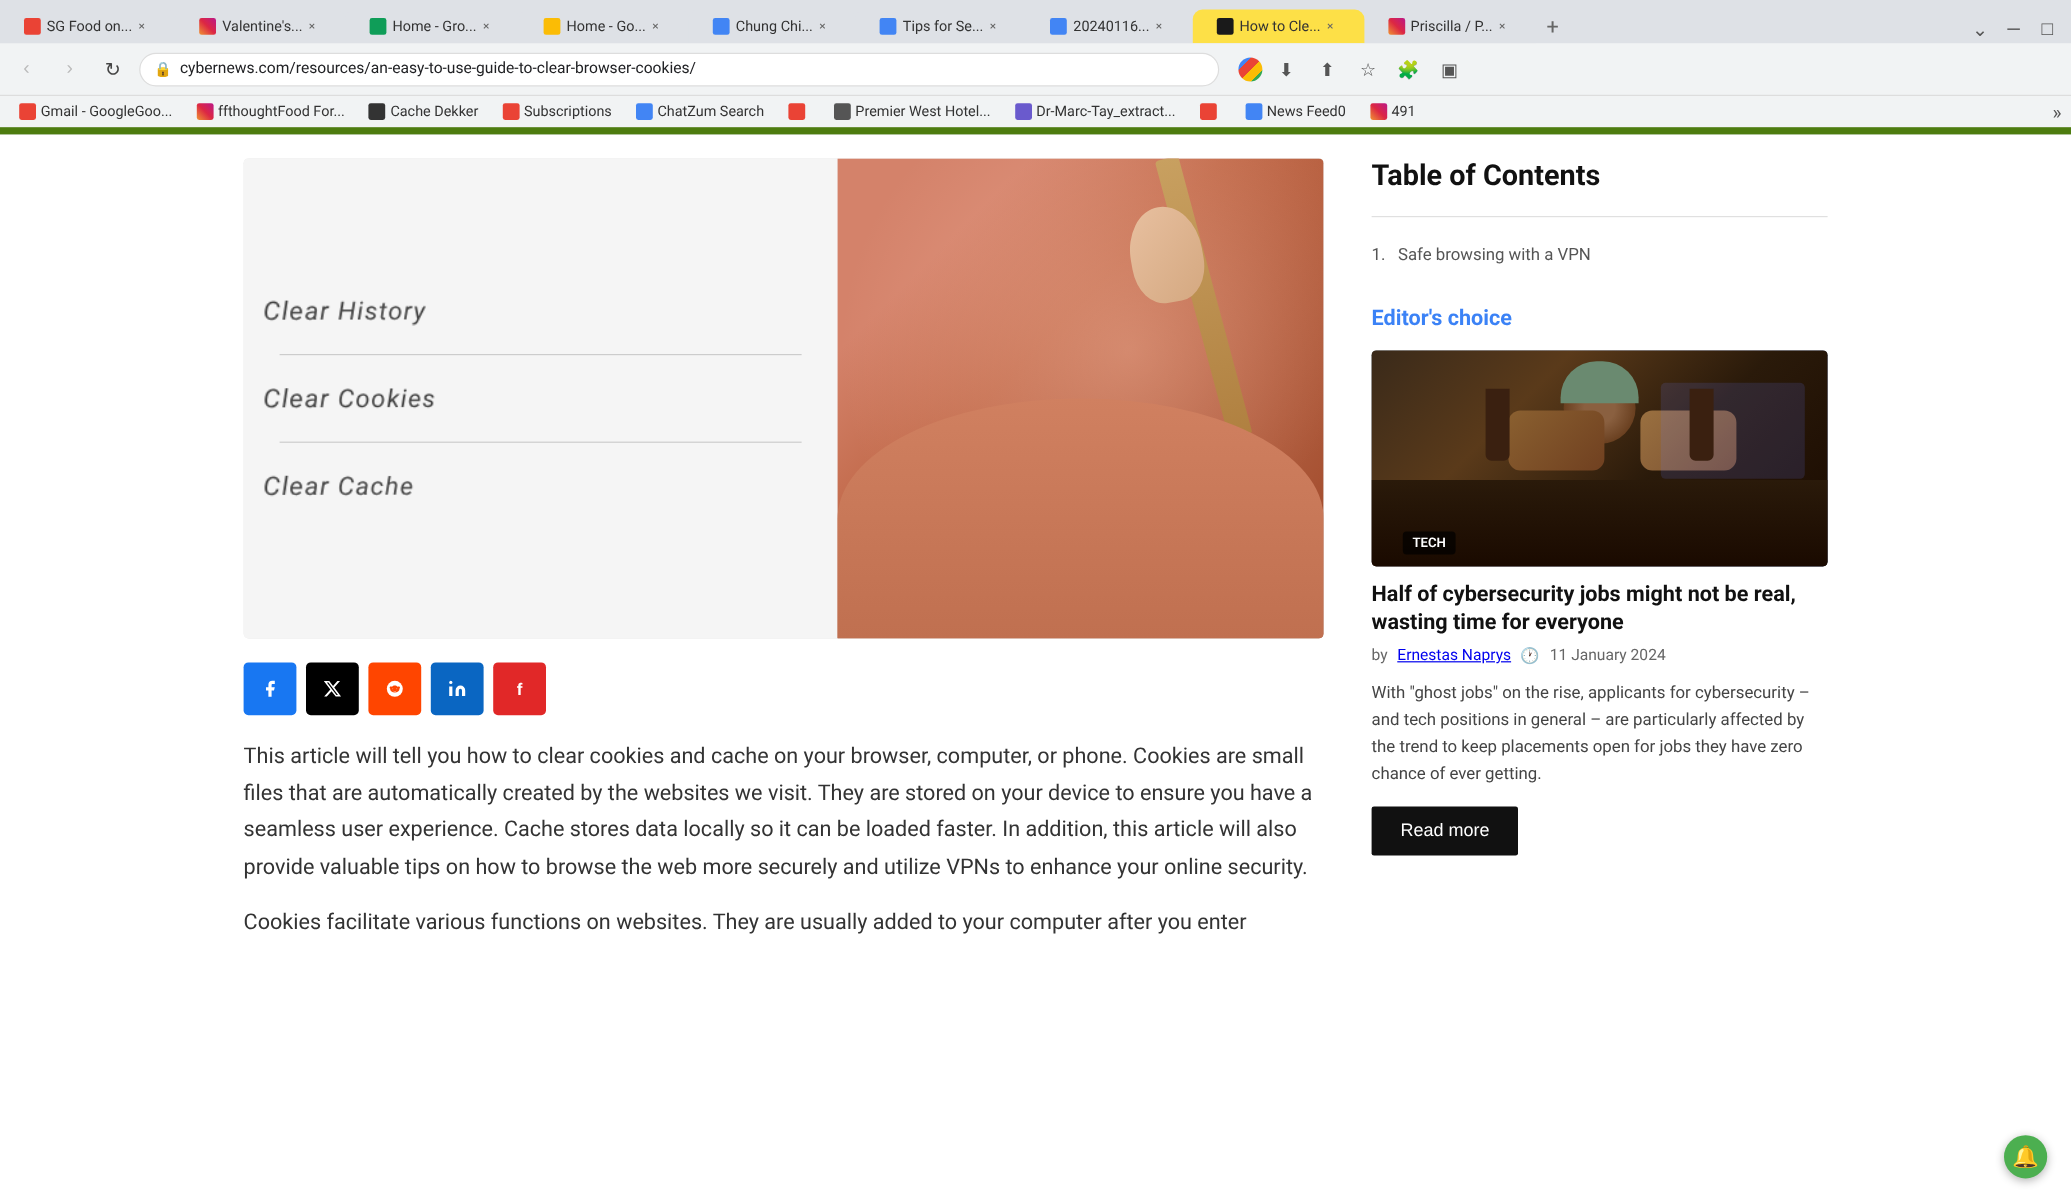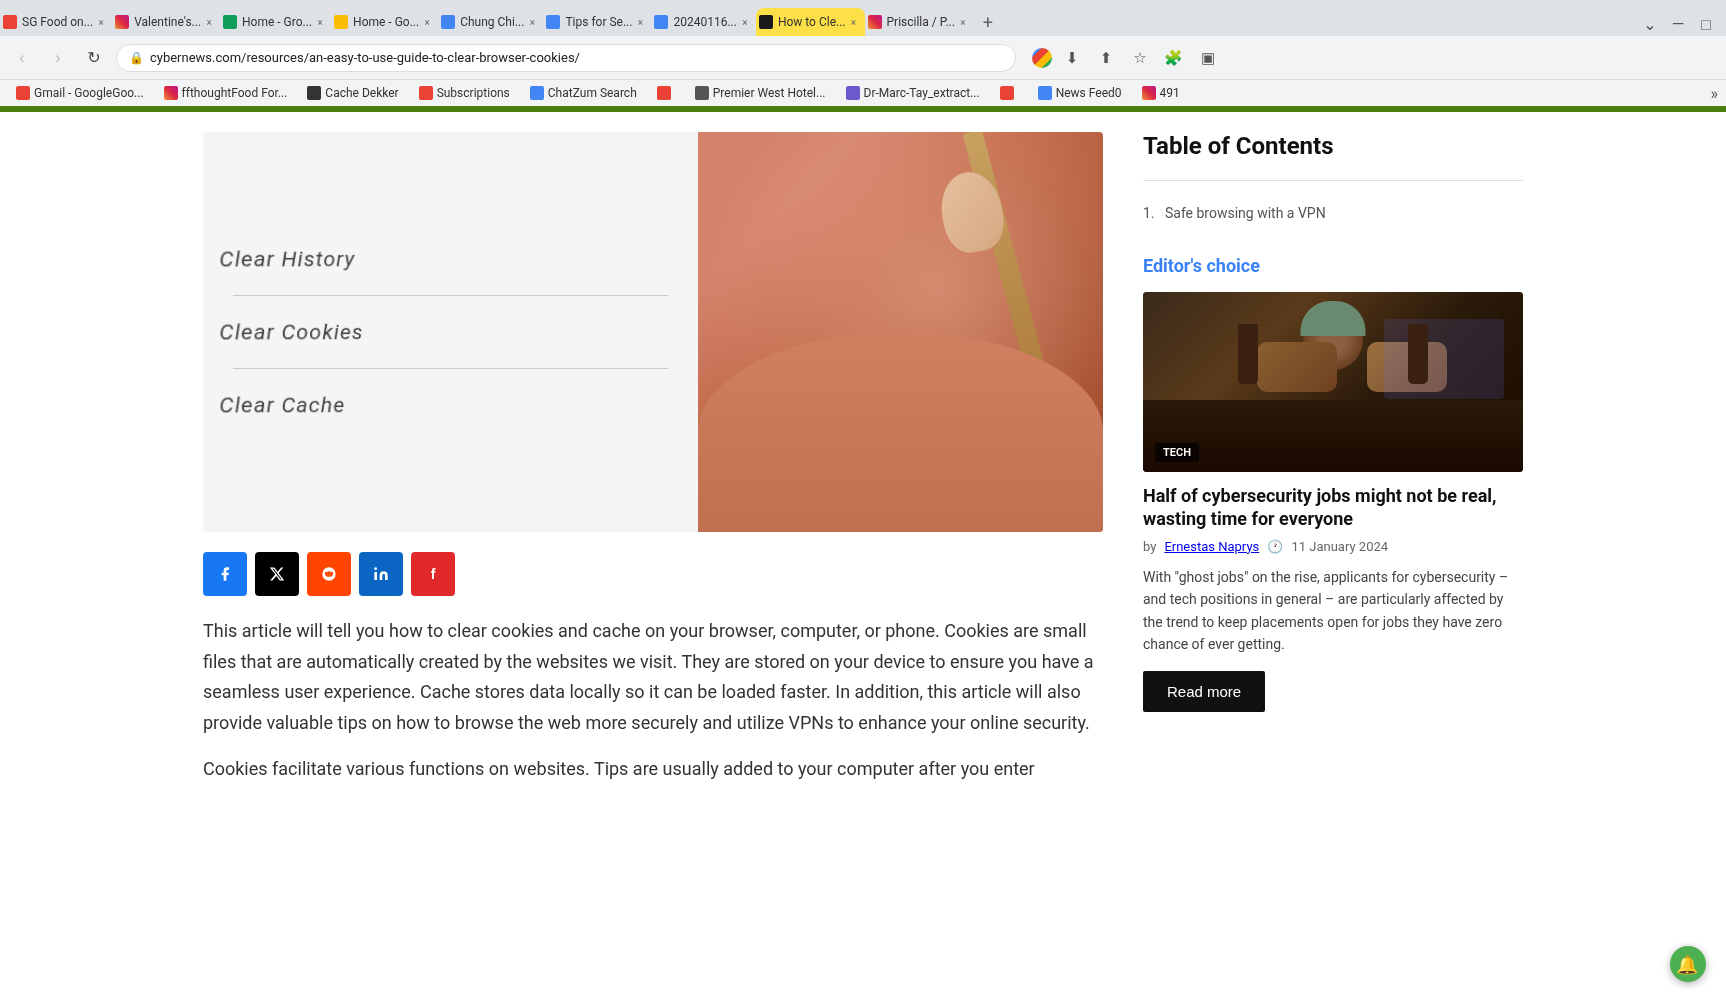--- a/index.html
+++ b/index.html
@@ -1,21 +1,21 @@
 <!DOCTYPE html>
 <html><head>
   <meta charset="utf-8">
   <style>
     * { margin: 0; padding: 0; box-sizing: border-box; }
     body { font-family: -apple-system, BlinkMacSystemFont, 'Segoe UI', Roboto, sans-serif; background: #fff; font-size: 14px; }
 
     
     .browser-chrome { background: #dee1e6; }
     .tab-bar { display: flex; align-items: flex-end; padding: 8px 0 0 0; background: #dee1e6; height: 36px; overflow: hidden; }
-    .tab { display: flex; align-items: center; padding: 0 3px; height: 28px; background: #dee1e6; border-radius: 8px 8px 0 0; min-width: 80px; max-width: 160px; font-size: 12px; color: #333; cursor: pointer; position: relative; white-space: nowrap; overflow: hidden; text-overflow: ellipsis; }
+    .tab { display: flex; align-items: center; padding: 0 20px; height: 28px; background: #dee1e6; border-radius: 8px 8px 0 0; min-width: 80px; max-width: 160px; font-size: 12px; color: #333; cursor: pointer; position: relative; white-space: nowrap; overflow: hidden; text-overflow: ellipsis; }
     .tab.active { background: #fde047; z-index: 1; }
     .tab-favicon { width: 14px; height: 14px; margin-right: 5px; flex-shrink: 0; border-radius: 2px; }
     .tab-close { margin-left: auto; width: 16px; height: 16px; display: flex; align-items: center; justify-content: center; border-radius: 50%; font-size: 10px; color: #666; flex-shrink: 0; }
     .tab-add { width: 28px; height: 28px; display: flex; align-items: center; justify-content: center; color: #666; font-size: 18px; cursor: pointer; }
     .tab-controls { margin-left: auto; display: flex; align-items: center; padding-right: 8px; gap: 4px; }
     .tab-controls span { font-size: 16px; color: #555; cursor: pointer; width: 24px; height: 24px; display: flex; align-items: center; justify-content: center; }
 
     
     .address-bar { display: flex; align-items: center; background: #f1f3f4; padding: 4px 8px; height: 44px; gap: 8px; border-bottom: 1px solid #ddd; }
     .nav-btn { width: 28px; height: 28px; border-radius: 50%; display: flex; align-items: center; justify-content: center; cursor: pointer; color: #444; font-size: 16px; background: none; border: none; }
@@ -49,21 +49,21 @@
 
     
     .toc { margin-bottom: 30px; }
     .toc-title { font-size: 24px; font-weight: 700; color: #111; margin-bottom: 12px; }
     .toc-item { font-size: 14px; color: #555; padding: 4px 0; }
     .toc-item a { color: #555; text-decoration: none; }
 
     .editors-choice { margin-top: 10px; }
     .editors-title { font-size: 18px; font-weight: 700; color: #3b82f6; margin-bottom: 16px; }
     .choice-image { width: 100%; height: 180px; background: linear-gradient(135deg, #2c2c2c 0%, #1a1a2e 50%, #16213e 100%); border-radius: 4px; position: relative; overflow: hidden; margin-bottom: 12px; }
-    .tech-badge { position: absolute; bottom: 10px; left: 12px; background: rgba(0,0,0,0.7); color: white; font-size: 11px; font-weight: 600; padding: 3px 8px; border-radius: 3px; }
+    .tech-badge { position: absolute; bottom: 10px; left: 26px; background: rgba(0,0,0,0.7); color: white; font-size: 11px; font-weight: 600; padding: 3px 8px; border-radius: 3px; }
     .choice-title { font-size: 18px; font-weight: 700; color: #111; line-height: 1.3; margin-bottom: 8px; }
     .choice-meta { display: flex; align-items: center; gap: 8px; font-size: 13px; color: #666; margin-bottom: 12px; }
     .choice-desc { font-size: 14px; line-height: 1.6; color: #444; margin-bottom: 16px; }
     .read-more-btn { background: #111; color: white; border: none; padding: 12px 24px; font-size: 15px; font-weight: 500; cursor: pointer; border-radius: 2px; }
 
     
     .notif-bell { position: fixed; bottom: 20px; right: 20px; width: 36px; height: 36px; background: #4caf50; border-radius: 50%; display: flex; align-items: center; justify-content: center; color: white; font-size: 18px; cursor: pointer; box-shadow: 0 2px 8px rgba(0,0,0,0.3); }
 
     
     .favicon-red { background: #ea4335; border-radius: 2px; }
@@ -256,21 +256,21 @@
             <path d="M16 8a6 6 0 0 1 6 6v7h-4v-7a2 2 0 0 0-2-2 2 2 0 0 0-2 2v7h-4v-7a6 6 0 0 1 6-6zM2 9h4v12H2z"></path>
             <circle cx="4" cy="4" r="2"></circle>
           </svg>
       </button>
       <button class="share-btn share-flipboard">
         <span style="font-weight:bold;font-size:14px;">f</span>
       </button>
     </div>
 
     <p class="article-text">This article will tell you how to clear cookies and cache on your browser, computer, or phone. Cookies are small files that are automatically created by the websites we visit. They are stored on your device to ensure you have a seamless user experience. Cache stores data locally so it can be loaded faster. In addition, this article will also provide valuable tips on how to browse the web more securely and utilize VPNs to enhance your online security.</p>
-    <p class="article-text">Cookies facilitate various functions on websites. Tips are usually added to your computer after you enter</p>
+    <p class="article-text">Cookies facilitate various functions on websites. They are usually added to your computer after you enter</p>
   </div>
 
   <div class="sidebar">
 
     <div class="toc">
       <h3 class="toc-title">Table of Contents</h3>
       <div class="divider"></div>
       <div class="toc-item">
         <a href="#">
           <span>1.</span>

